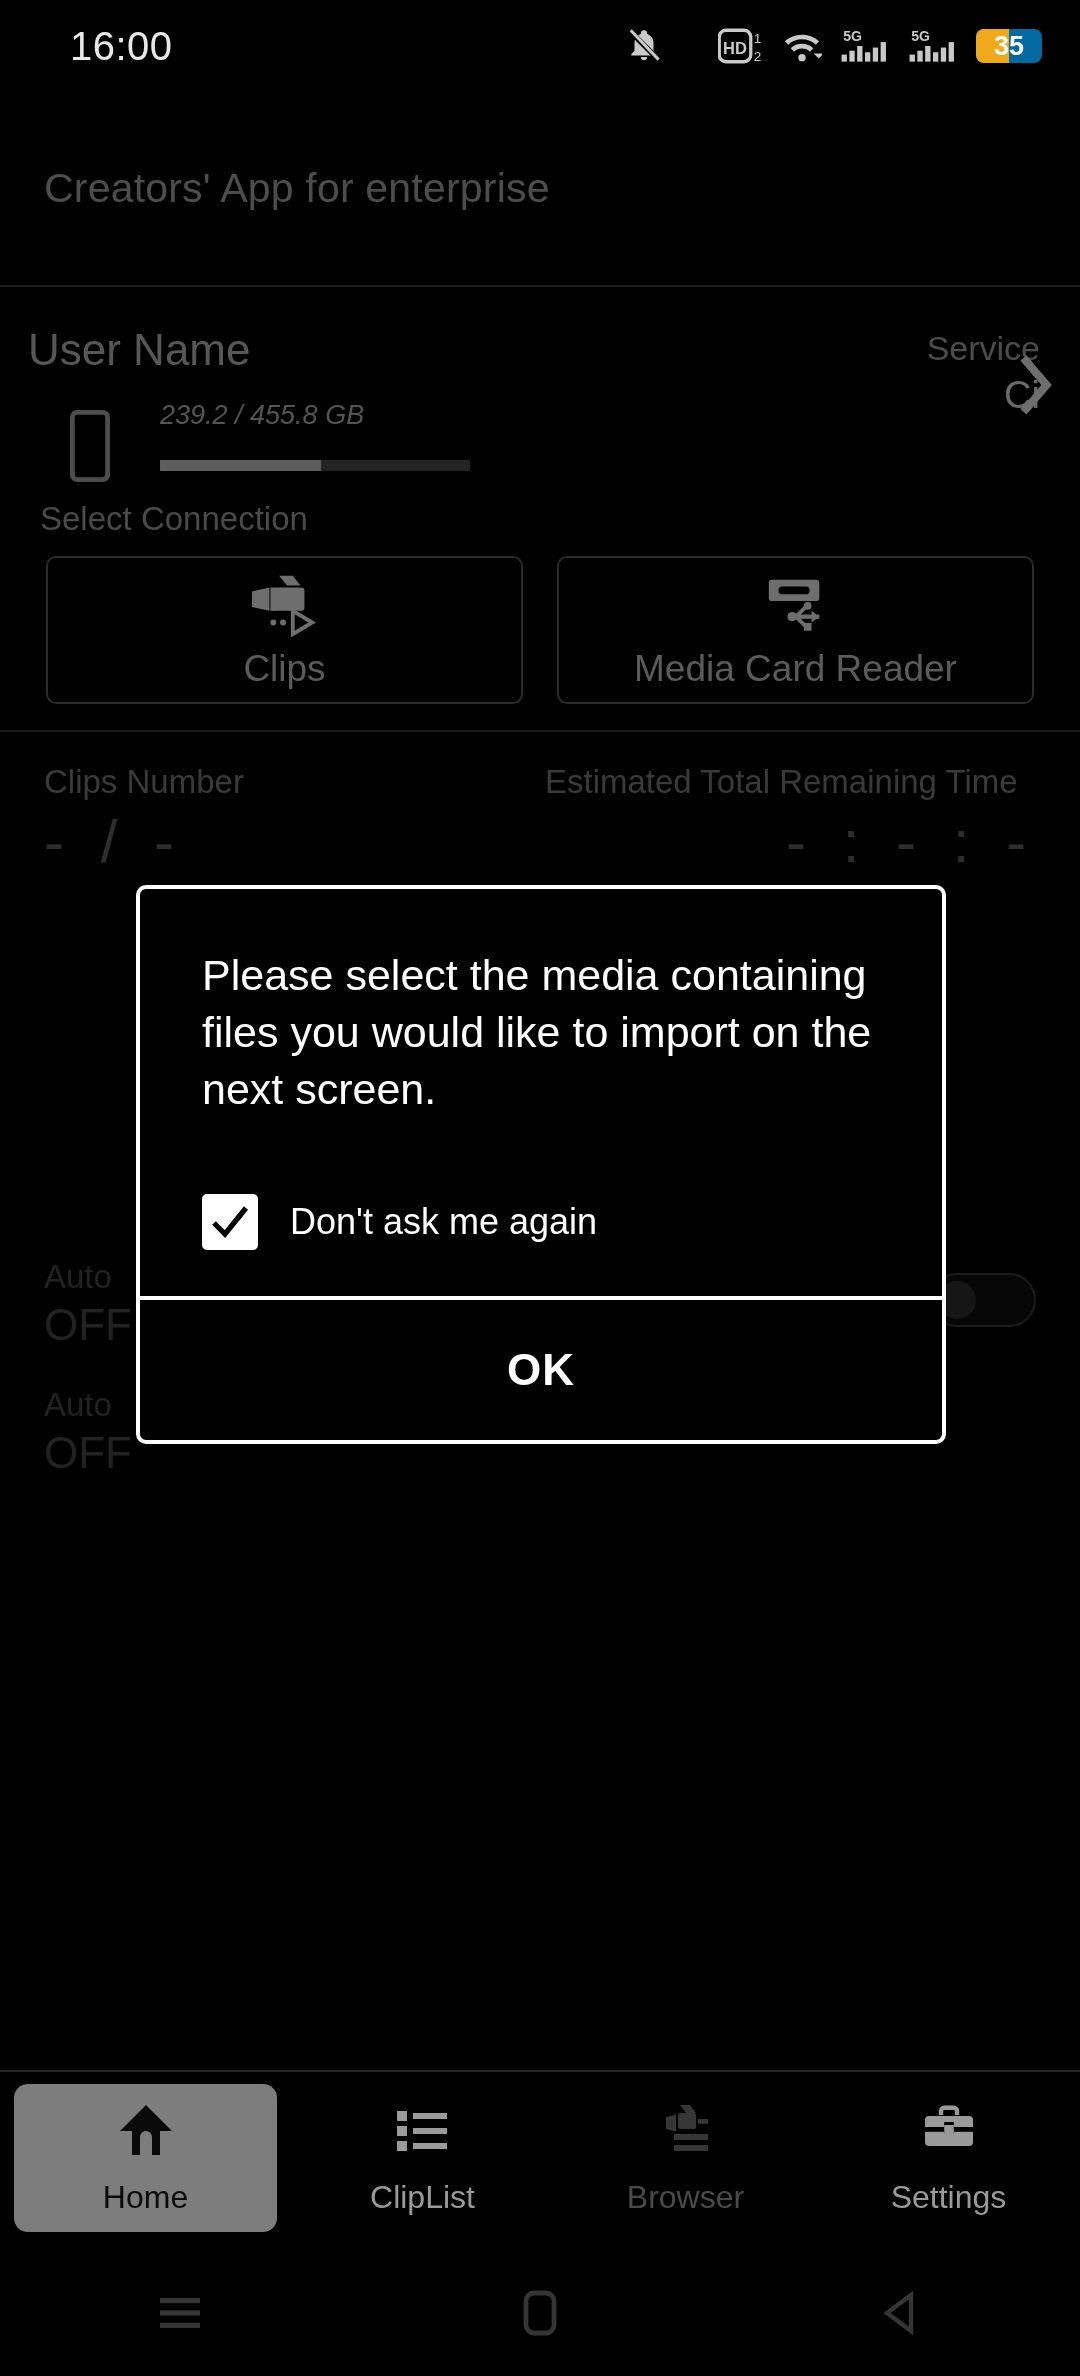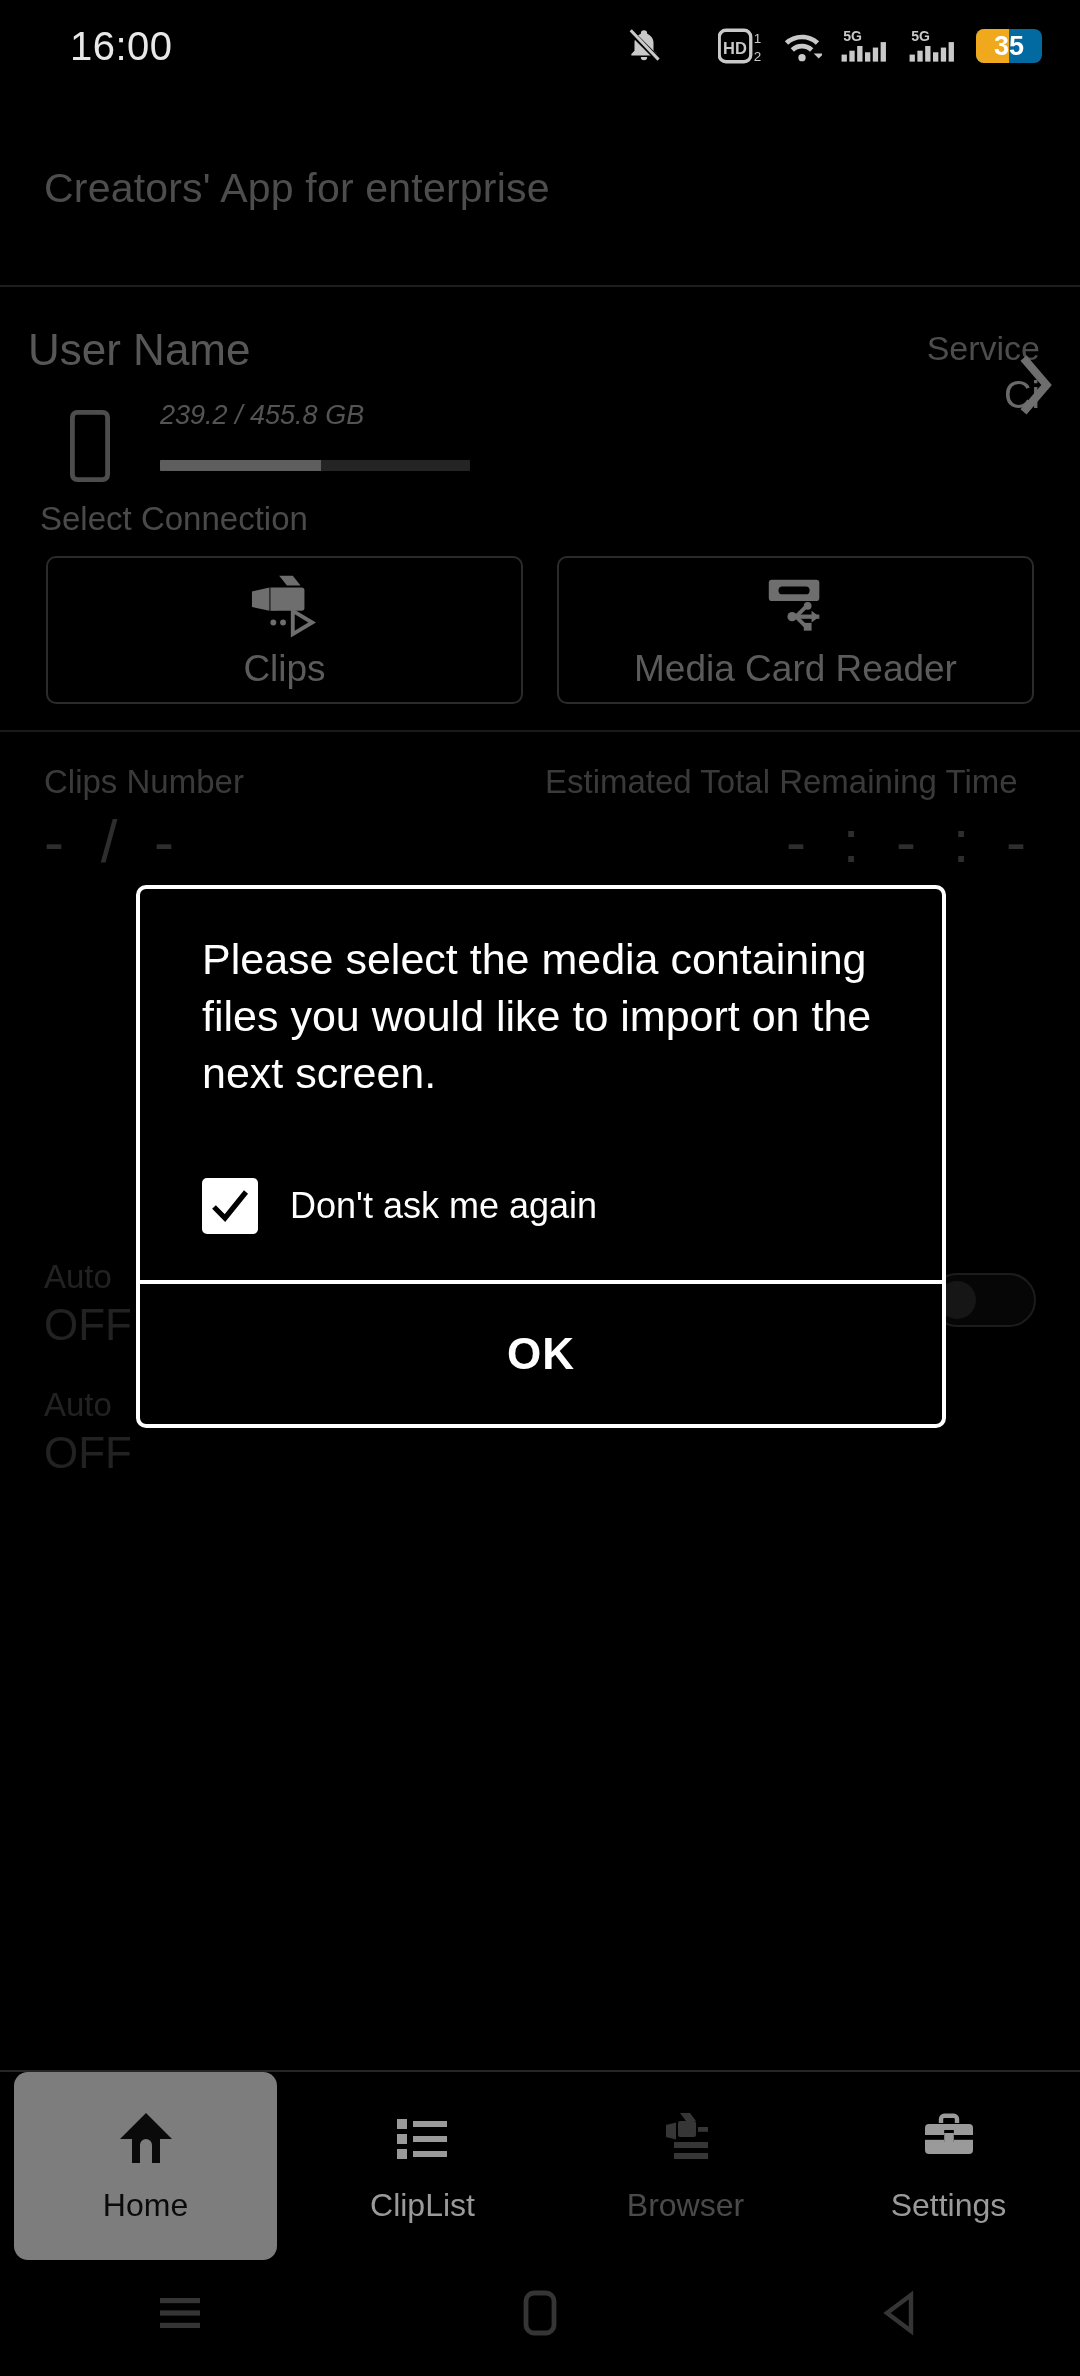--- a/index.html
+++ b/index.html
@@ -85,21 +85,21 @@
     position:absolute; left:6px; top:6px; width:38px; height:38px;
     border-radius:50%; background:#161616; display:block;
   }
 
   
   .dialog {
     position:absolute; left:136px; top:885px; width:810px;
     background:#000; border:4px solid #ffffff; border-radius:10px;
     overflow:hidden;
   }
-  .dlg-body { padding:26px 62px 46px 62px;margin-top:16px; }
+  .dlg-body { padding:58px 62px 46px 62px; }
   .dlg-msg { font-size:43px; line-height:57px; color:#ffffff; }
   .dlg-check { display:flex; align-items:center; gap:32px; margin-top:76px; }
   .cbox {
     width:56px; height:56px; background:#fff; border-radius:5px;
     position:relative; flex:0 0 auto;
   }
   .cbox svg { position:absolute; left:6px; top:7px; }
   .cbox-lbl { font-size:36px; color:#fff; }
   .dlg-sep { height:4px; background:#fff; }
   .dlg-ok {
@@ -107,21 +107,21 @@
     font-size:44px; font-weight:bold; color:#ffffff; letter-spacing:1px;
   }
 
   
   .bottom-sep { position:absolute; left:0; top:2070px; width:1080px; height:2px; background:#262626; }
   .bottom-nav {
     position:absolute; left:0; top:2072px; width:1080px; height:178px;
     display:flex; align-items:flex-start;
   }
   .nav-item {
-    flex:1; height:188px; 
+    flex:1; height:148px; margin-top:12px;
     display:flex; flex-direction:column; align-items:center; justify-content:center; gap:16px;
   }
   .nav-item.active { background:#7d7d7d; border-radius:14px; margin-left:14px; margin-right:14px; }
   .nav-lbl { font-size:32px; color:#9a9a9a; }
   .nav-item.active .nav-lbl { color:#0a0a0a; }
   .nav-item.dim .nav-lbl { color:#4a4a4a; }
 
   
   .android-nav {
     position:absolute; left:0; top:2250px; width:1080px; height:126px;

